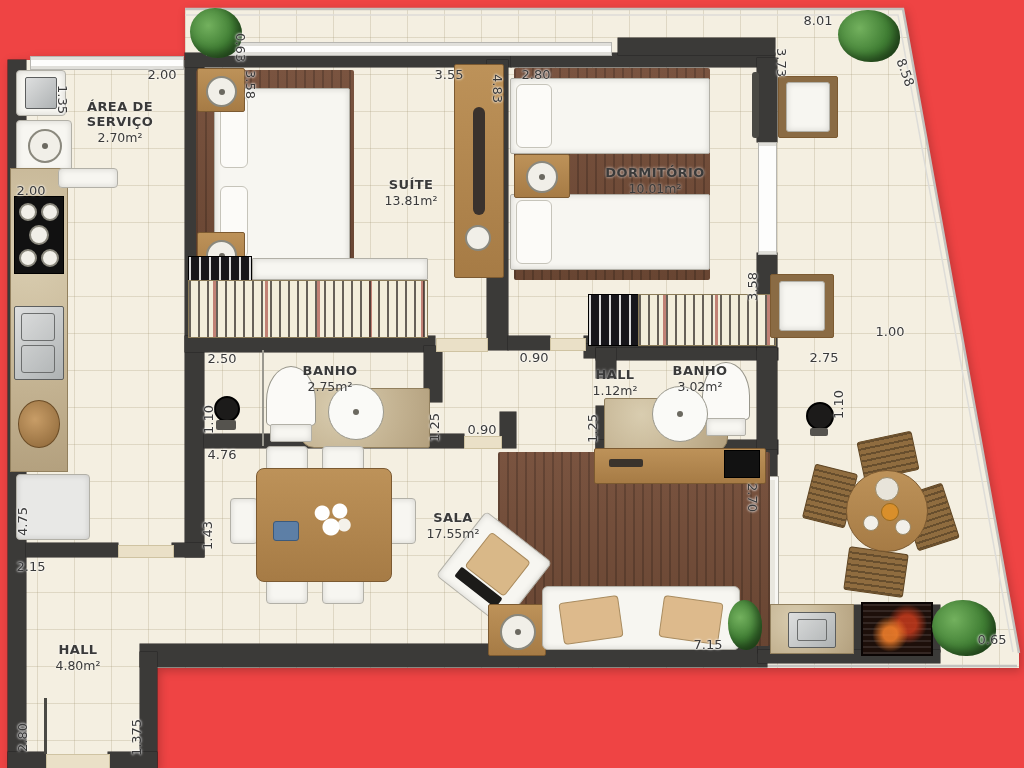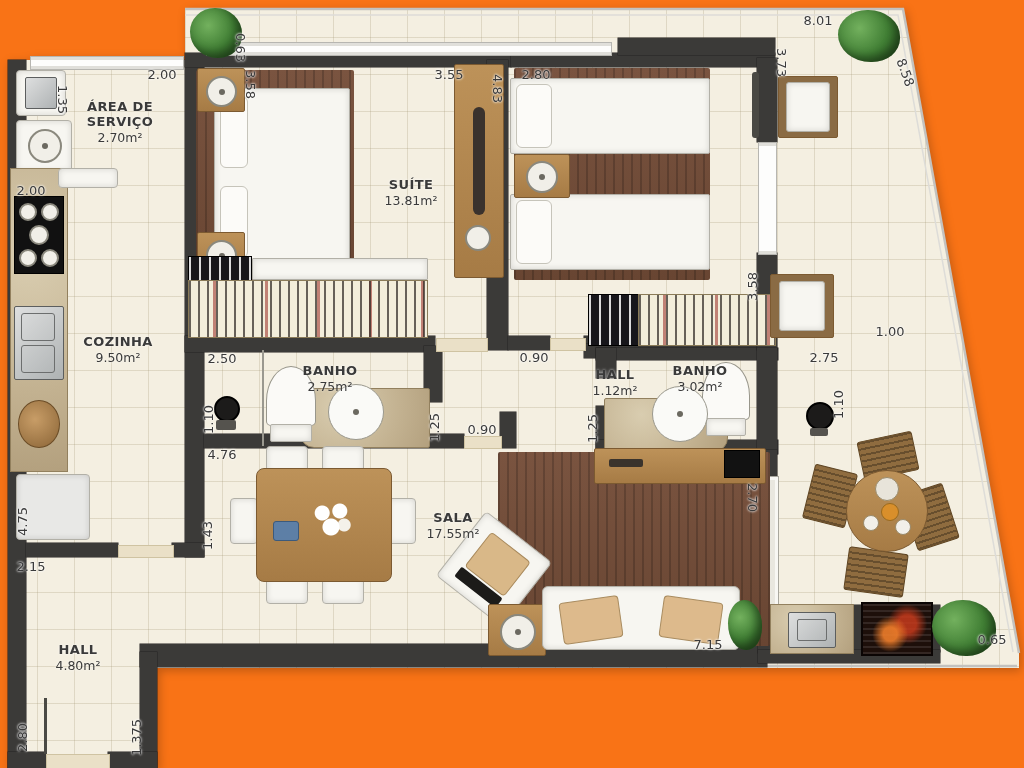--- a/index.html
+++ b/index.html
@@ -1,16 +1,16 @@
 <!DOCTYPE html>
 <html><head>
 <meta charset="utf-8">
 <style>
   html,body{margin:0;padding:0;background:#fff}
-  #canvas{position:relative;width:1024px;height:768px;background:#f97316;
+  #canvas{position:relative;width:1024px;height:768px;background:#ef4444;
           font-family:"DejaVu Sans",sans-serif;overflow:hidden}
   #plan{position:absolute;inset:0;filter:drop-shadow(2px 3px 5px rgba(0,0,0,.22))}
   #floor{position:absolute;inset:0;background-color:#f4efe1;
     background-image:linear-gradient(rgba(168,156,122,.28) 1px,transparent 1px),
                      linear-gradient(90deg,rgba(168,156,122,.28) 1px,transparent 1px);
     background-size:37px 37px;
     clip-path:polygon(185px 8px,903px 8px,1019px 653px,1019px 668px,157px 668px,157px 768px,8px 768px,8px 60px,185px 60px)}
   .wall{position:absolute;background:#3b3a38;box-shadow:0 0 0 .5px #242322}
   .win{position:absolute;background:#fdfdfc;border:1px solid #b7b6b1;
        box-shadow:inset 0 3px 0 #e0dfda,inset 0 -3px 0 #e0dfda}
@@ -338,28 +338,28 @@
         <span class="rn90">2.80</span>
       </div>
   <div class="dim" style="left:115px;top:726px">
         <span class="rn90">1.375</span>
       </div>
 
   <div class="room" style="left:65px;top:100px;width:110px">
     <span class="rname">ÁREA DE SERVIÇO</span>
     <span class="rarea">2.70m²</span>
   </div>
-  <div class="room" style="left:58px;top:335px;width:120px">
-    <span class="rname">COZINHA</span>
-    <span class="rarea">9.50m²</span>
-  </div>
   <div class="room" style="left:351px;top:178px;width:120px">
     <span class="rname">SUÍTE</span>
     <span class="rarea">13.81m²</span>
   </div>
+  <div class="room" style="left:580px;top:166px;width:150px">
+    <span class="rname">DORMITÓRIO</span>
+    <span class="rarea">10.01m²</span>
+  </div>
   <div class="room" style="left:275px;top:364px;width:110px">
     <span class="rname">BANHO</span>
     <span class="rarea">2.75m²</span>
   </div>
   <div class="room" style="left:560px;top:368px;width:110px">
     <span class="rname">HALL</span>
     <span class="rarea">1.12m²</span>
   </div>
   <div class="room" style="left:645px;top:364px;width:110px">
     <span class="rname">BANHO</span>

